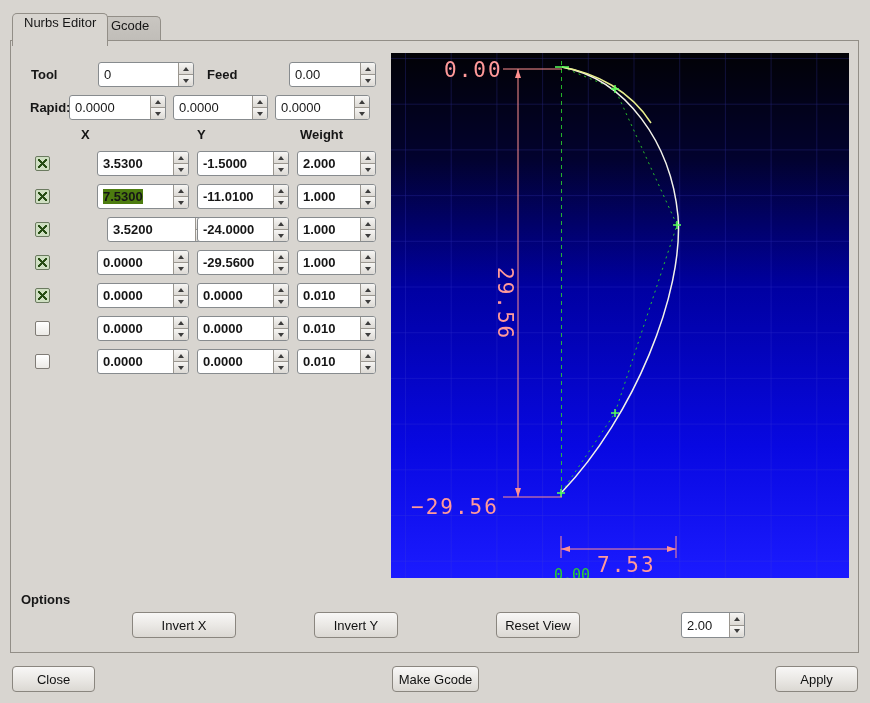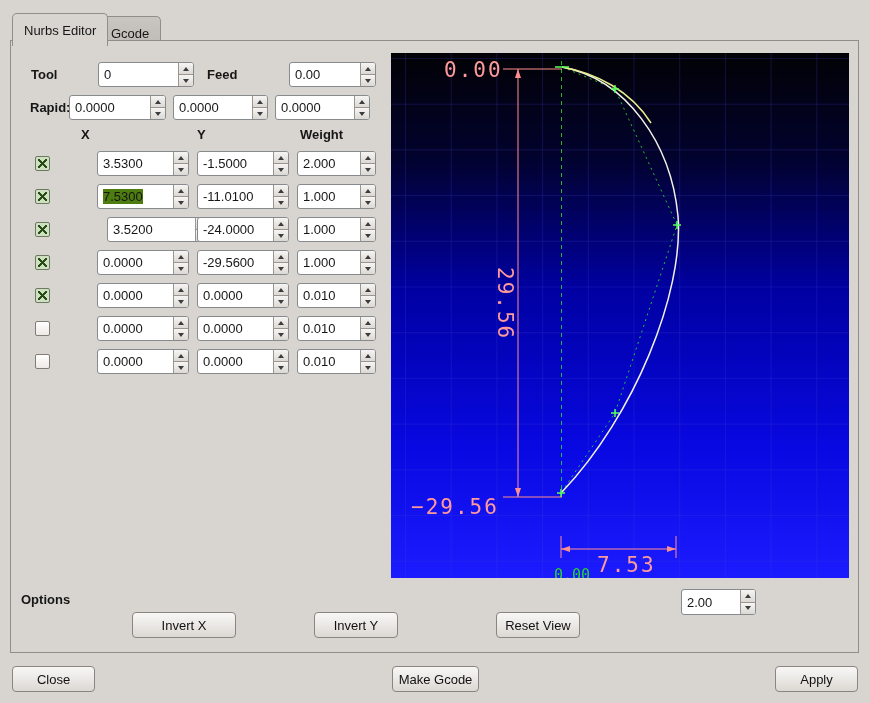--- a/index.html
+++ b/index.html
@@ -13,21 +13,21 @@
     overflow: hidden;
   }
 
   
   .tab {
     position: absolute;
     border: 1px solid #928e87;
     border-bottom: none;
     border-radius: 5px 5px 0 0;
     padding: 16px 11px;
-    display: flex; align-items: center;
+    display: flex; align-items: flex-end;
     cursor: default;
   }
   .tab[data-active="true"]  { top: 13px; height: 28px; background: #d8d5d0; z-index: 3; }
   .tab[data-active="false"] { top: 16px; height: 25px; background: linear-gradient(#c9c6c1,#bdbab5); z-index: 1; }
   #tab-nurbs { left: 12px; }
   #tab-gcode { left: 99px; }
 
   
   #notebook {
     position: absolute; left: 10px; top: 40px;
@@ -55,21 +55,21 @@
   .spin .step {
     flex: 1; display: flex; align-items: center; justify-content: center;
     background: linear-gradient(#f6f5f3, #dcd9d4);
     border-left: 1px solid #9a968f;
   }
   .spin .step + .step { border-top: 1px solid #9a968f; }
   .su::after { content: ""; width: 0; height: 0; border: 3px solid transparent; border-bottom: 4px solid #3c3c3c; margin-top: -3px; }
   .sd::after { content: ""; width: 0; height: 0; border: 3px solid transparent; border-top: 4px solid #3c3c3c; margin-bottom: -3px; }
 
   
-  .prow { position: absolute; left: 0; width: 380px; height: 25px; }
+  .prow { position: absolute; left: 0; width: 380px; height: 25px; font-weight: bold; }
   .cb {
     position: absolute; left: 24px; top: 5px;
     width: 15px; height: 15px;
     border: 1px solid #807c76; border-radius: 2px;
     background: linear-gradient(#ffffff, #eceae6);
   }
   .cb[data-checked="true"] { background: #cfdfc2; border-color: #6b7a60; }
   .cb[data-checked="true"]::before {
     content: ""; position: absolute; left: 2px; top: 2px; right: 2px; bottom: 2px;
     background:
@@ -418,21 +418,21 @@
     <text class="dimtext" x="107" y="214" transform="rotate(90 107 214)">29.56</text>
     <text class="dimtext" x="20" y="461">−29.56</text>
     <text class="dimtext" x="206" y="519">7.53</text>
     <text class="origintext" x="163" y="527">0.00</text>
   </svg>
 
   <div class="lbl bold" style="left:10px;top:546px">Options</div>
   <div class="btn" style="left:121px;top:571px;width:104px;height:26px">Invert X</div>
   <div class="btn" style="left:303px;top:571px;width:84px;height:26px">Invert Y</div>
   <div class="btn" style="left:485px;top:571px;width:84px;height:26px">Reset View</div>
-  <div class="spin" style="left:670px;top:548px;width:75px;height:26px">
+  <div class="spin" style="left:670px;top:571px;width:64px;height:26px">
       <span class="val">
         <span class="vt">2.00</span>
       </span>
       <span class="steppers">
         <span class="step su"></span>
         <span class="step sd"></span>
       </span>
     </div>
 </div>
 

